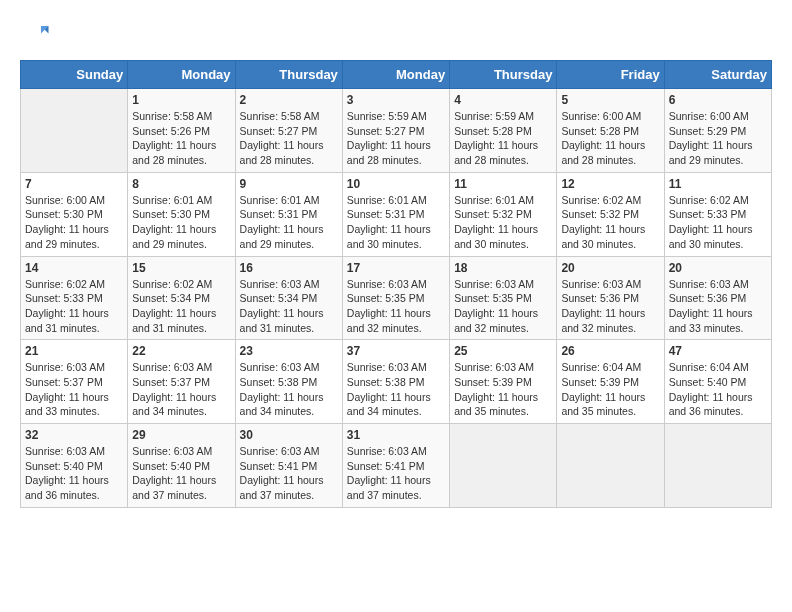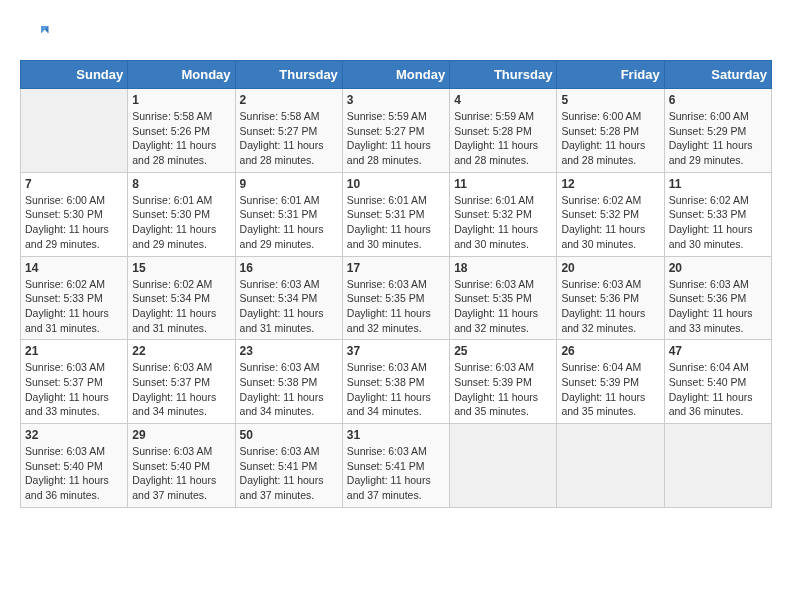--- a/index.html
+++ b/index.html
@@ -241,21 +241,21 @@
       <tr>
         <td>
           <span class="day-number">32</span>
           <div class="day-info">Sunrise: 6:03 AM<br>Sunset: 5:40 PM<br>Daylight: 11 hours<br>and 36 minutes.</div>
         </td>
         <td>
           <span class="day-number">29</span>
           <div class="day-info">Sunrise: 6:03 AM<br>Sunset: 5:40 PM<br>Daylight: 11 hours<br>and 37 minutes.</div>
         </td>
         <td>
-          <span class="day-number">50</span>
+          <span class="day-number">30</span>
           <div class="day-info">Sunrise: 6:03 AM<br>Sunset: 5:41 PM<br>Daylight: 11 hours<br>and 37 minutes.</div>
         </td>
         <td>
           <span class="day-number">31</span>
           <div class="day-info">Sunrise: 6:03 AM<br>Sunset: 5:41 PM<br>Daylight: 11 hours<br>and 37 minutes.</div>
         </td>
         <td class="empty-cell"></td>
         <td class="empty-cell"></td>
         <td class="empty-cell"></td>
       </tr>

